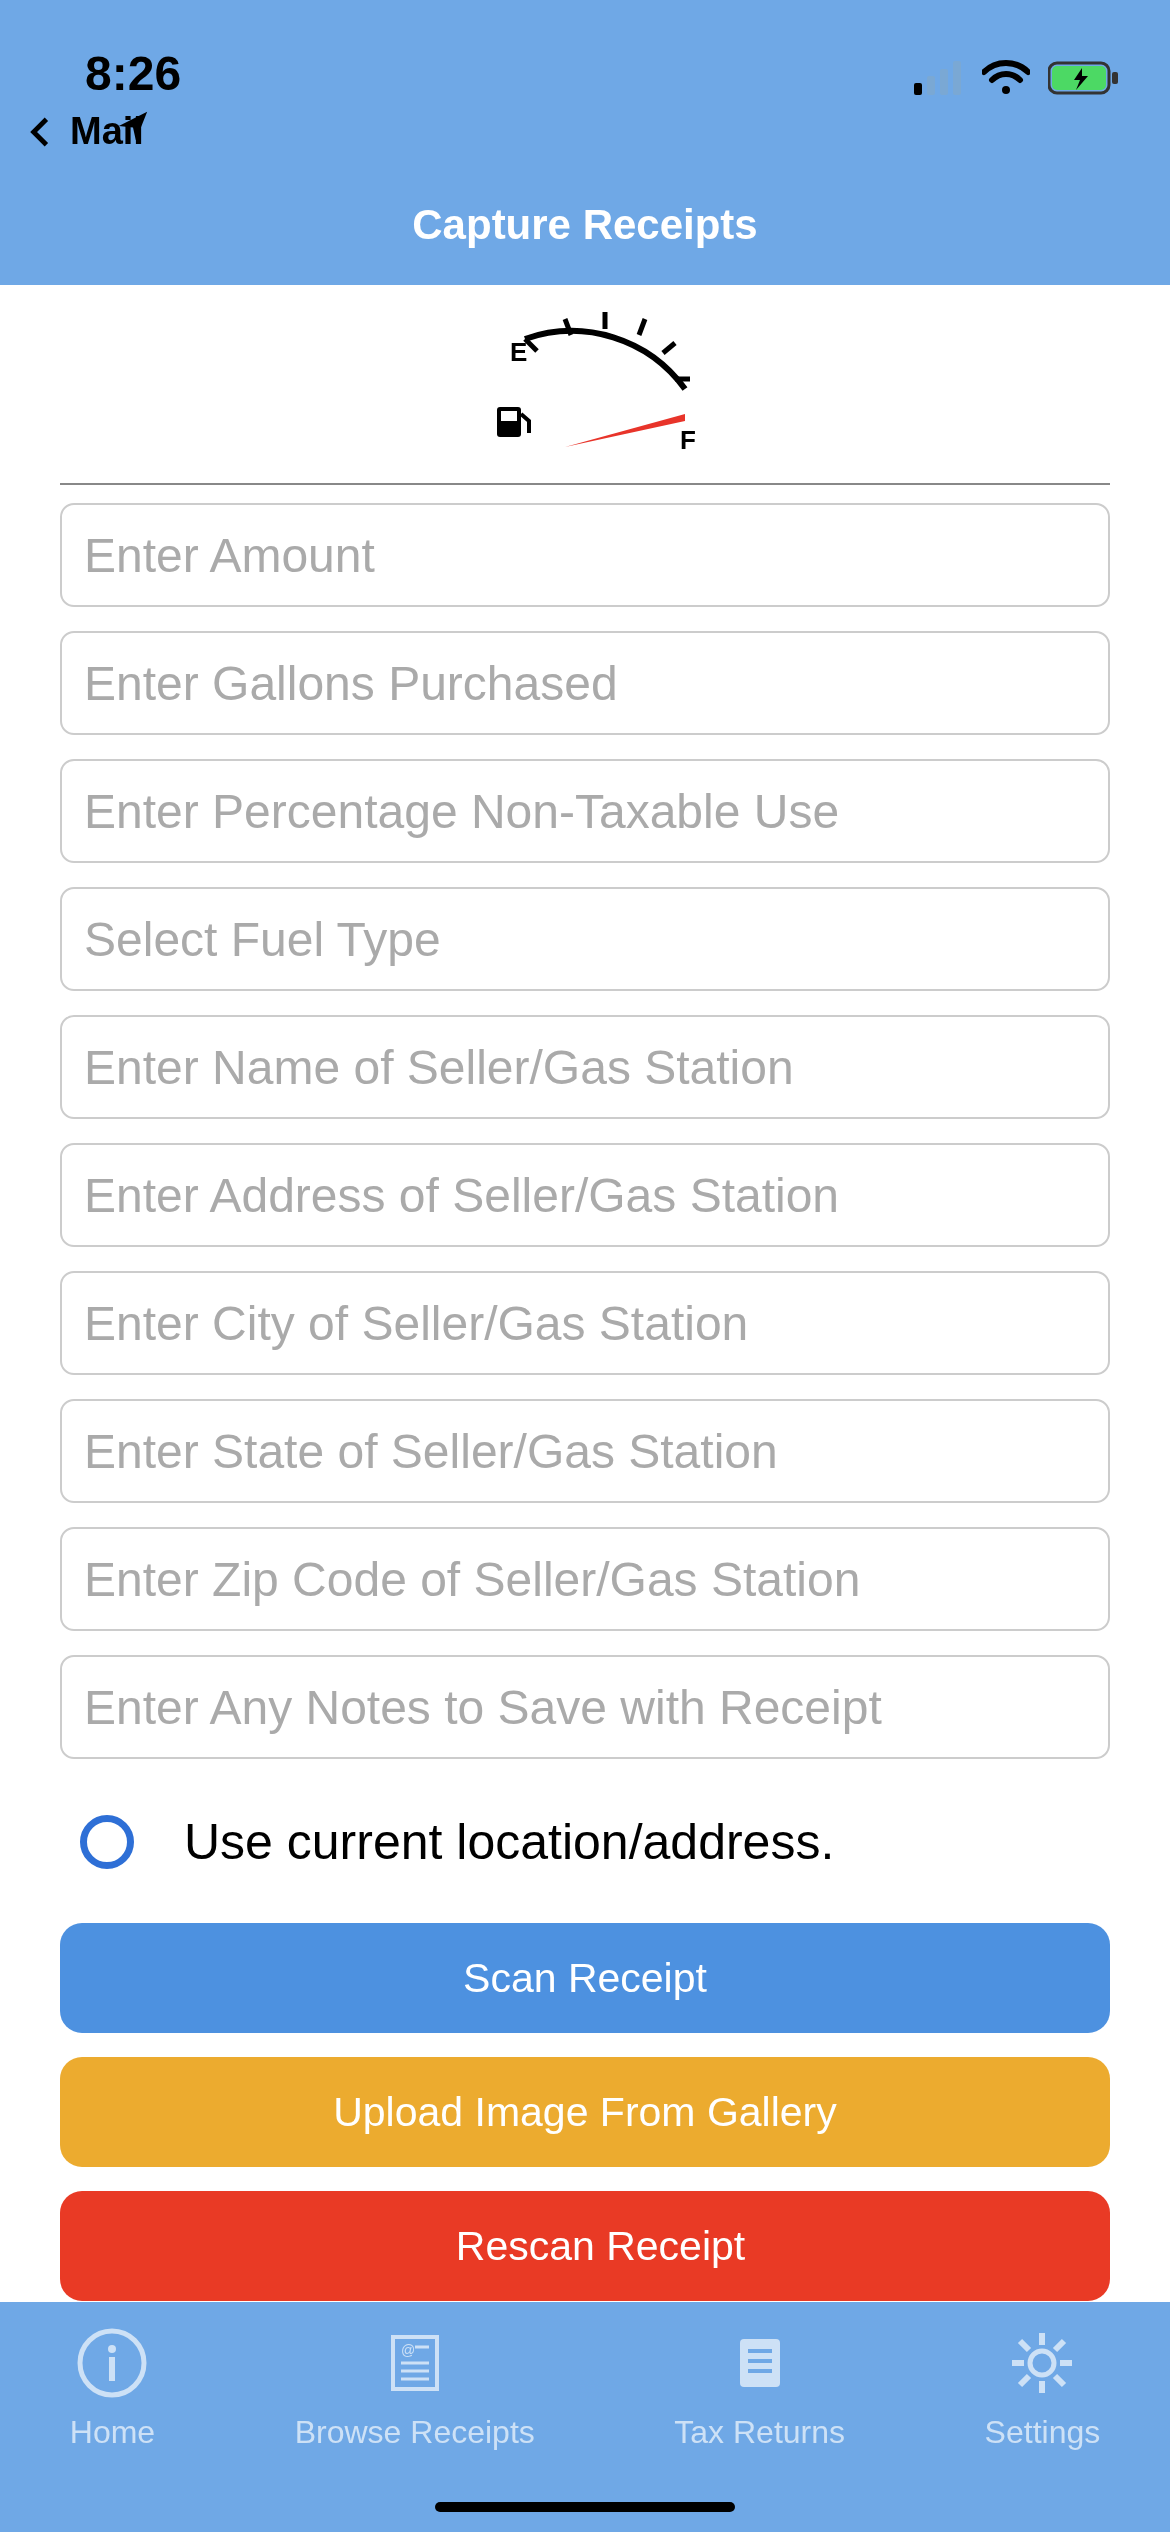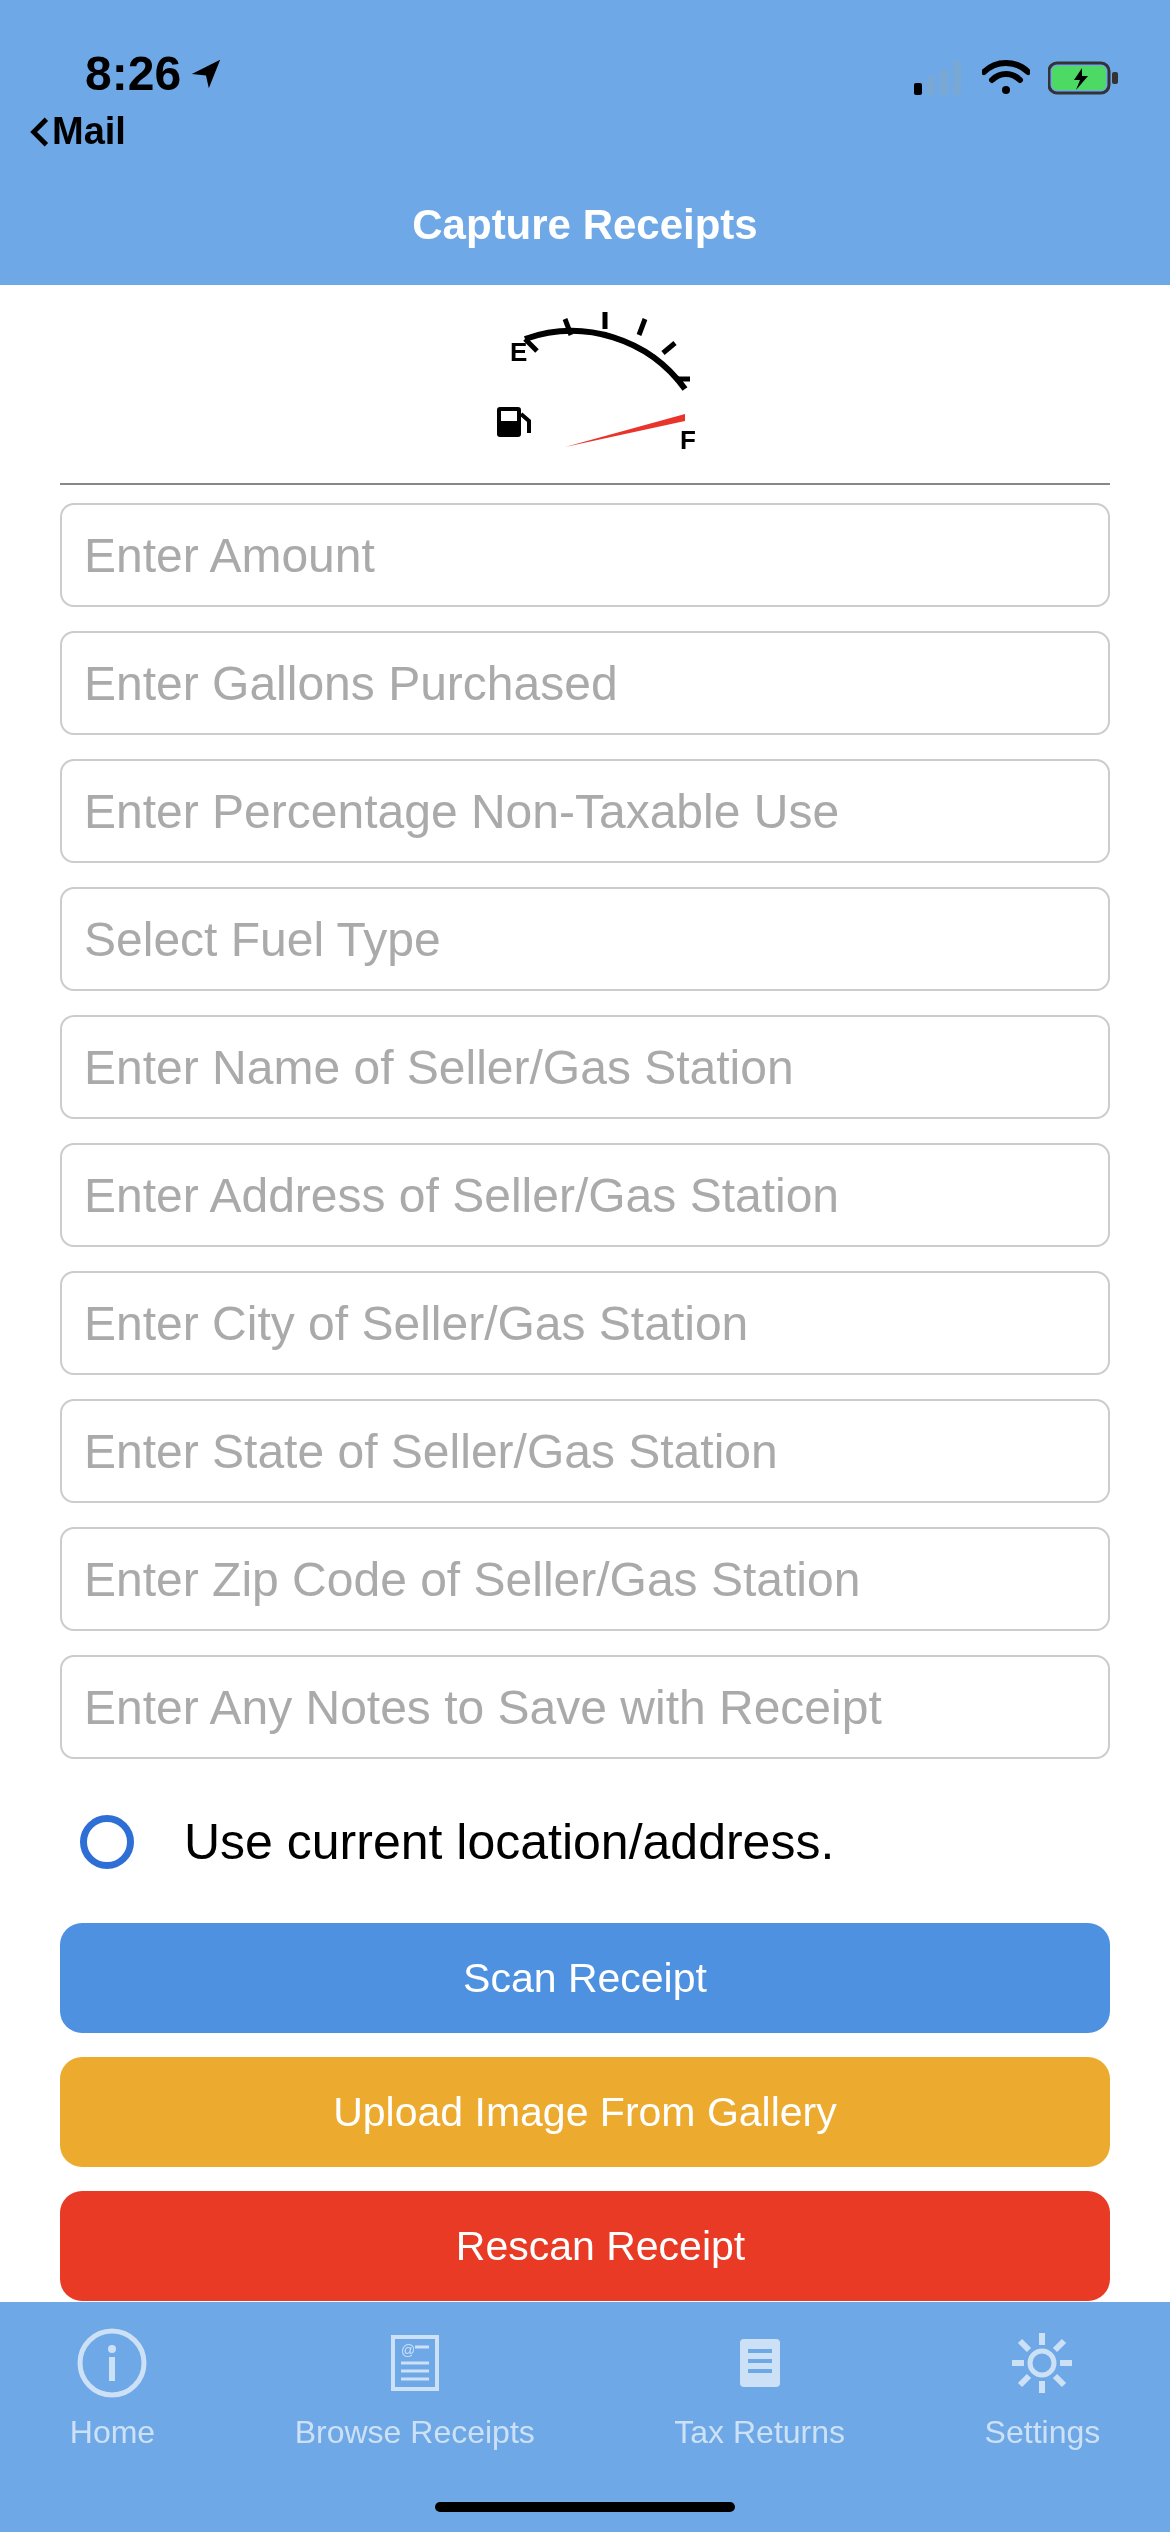--- a/index.html
+++ b/index.html
@@ -12,31 +12,32 @@
   .status-time {
     position: absolute;
     top: 46px;
     left: 85px;
     font-size: 48px;
     font-weight: 700;
     color: #000;
     display: flex;
     align-items: center;
     gap: 8px;
+    flex-direction: column;
   }
   .back-mail {
     position: absolute;
     top: 110px;
     left: 28px;
     font-size: 38px;
     font-weight: 600;
     color: #000;
     display: flex;
     align-items: center;
-    gap: 0;
+    gap: 18px;
   }
   .status-icons {
     position: absolute;
     top: 60px;
     right: 50px;
     display: flex;
     align-items: center;
     gap: 18px;
   }
   .header {

